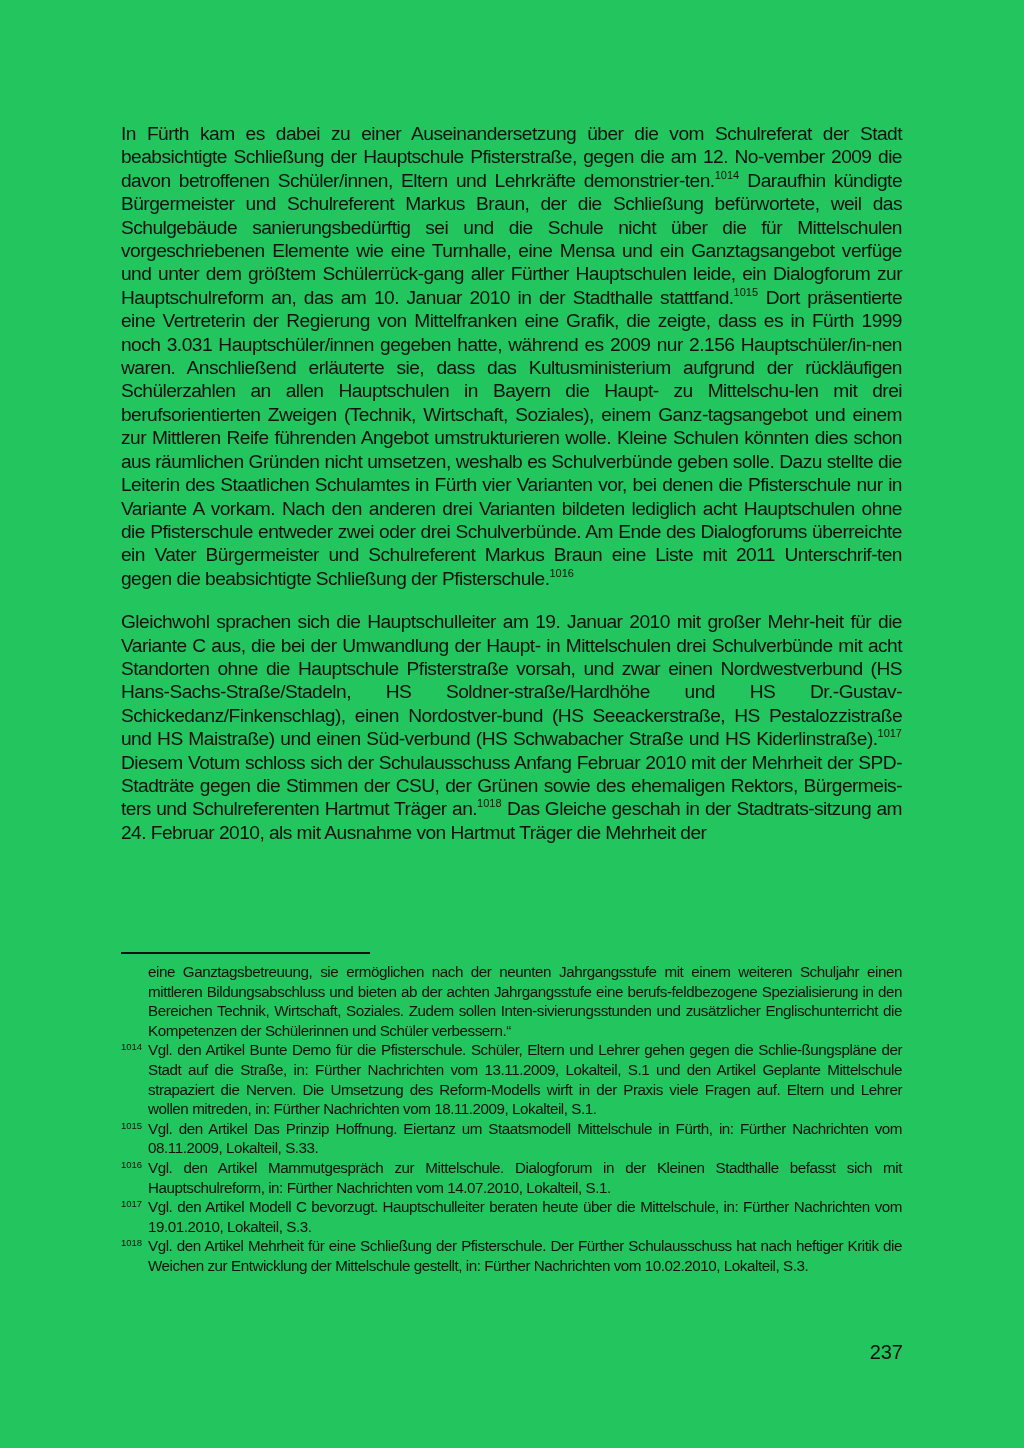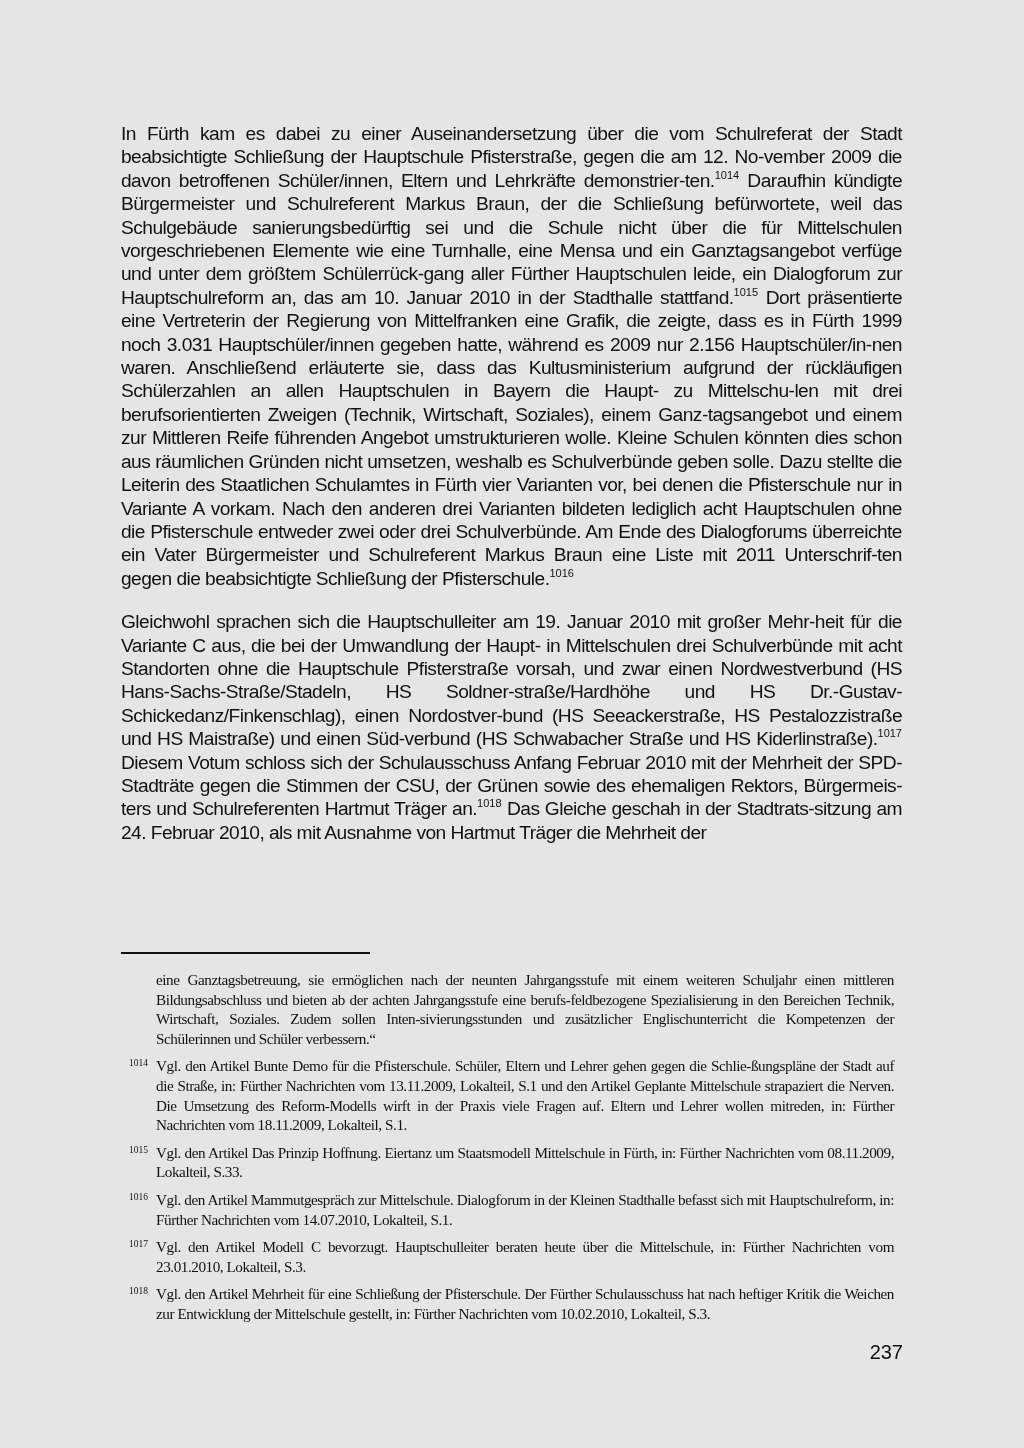--- a/index.html
+++ b/index.html
@@ -13,21 +13,21 @@
       position: relative;
       overflow: hidden;
       color: #111111;
       font-family: "Liberation Sans", "DejaVu Sans", sans-serif;
     }
     .page {
       position: absolute;
       left: 0; top: 0;
       width: 1024px;
       height: 1448px;
-      background: #e5e5e5;
+      background: #22c55e;
     }
     .body-text {
       position: absolute;
       left: 121px;
       top: 122px;
       width: 781px;
     }
     .para {
       margin: 0;
       font-size: 19.2px;
@@ -55,27 +55,26 @@
       background: #111111;
     }
     .footnotes {
       position: absolute;
       left: 121px;
       top: 962px;
       width: 781px;
     }
     .fn {
       position: relative;
-      margin: 8px;
+      margin: 0;
       padding-left: 27px;
       font-size: 15.2px;
       line-height: 19.6px;
       text-align: justify;
       letter-spacing: -0.45px;
-      font-family: Liberation Serif, serif;
     }
     .fn-num {
       position: absolute;
       left: 0;
       top: 0;
       font-size: 9.5px;
       line-height: 14px;
       letter-spacing: 0;
     }
     .page-number {
@@ -114,21 +113,21 @@
     <p class="fn">
       <span class="fn-num">1015</span>
       <span>Vgl. den Artikel Das Prinzip Hoffnung. Eiertanz um Staatsmodell Mittelschule in Fürth, in: Fürther Nachrichten vom 08.11.2009, Lokalteil, S.33.</span>
     </p>
     <p class="fn">
       <span class="fn-num">1016</span>
       <span>Vgl. den Artikel Mammutgespräch zur Mittelschule. Dialogforum in der Kleinen Stadthalle befasst sich mit Hauptschulreform, in: Fürther Nachrichten vom 14.07.2010, Lokalteil, S.1.</span>
     </p>
     <p class="fn">
       <span class="fn-num">1017</span>
-      <span>Vgl. den Artikel Modell C bevorzugt. Hauptschulleiter beraten heute über die Mittelschule, in: Fürther Nachrichten vom 23.01.2010, Lokalteil, S.3.</span>
+      <span>Vgl. den Artikel Modell C bevorzugt. Hauptschulleiter beraten heute über die Mittelschule, in: Fürther Nachrichten vom 19.01.2010, Lokalteil, S.3.</span>
     </p>
     <p class="fn">
       <span class="fn-num">1018</span>
       <span>Vgl. den Artikel Mehrheit für eine Schließung der Pfisterschule. Der Fürther Schulausschuss hat nach heftiger Kritik die Weichen zur Entwicklung der Mittelschule gestellt, in: Fürther Nachrichten vom 10.02.2010, Lokalteil, S.3.</span>
     </p>
   </div>
 
   <div class="page-number">237</div>
 
 </div>

